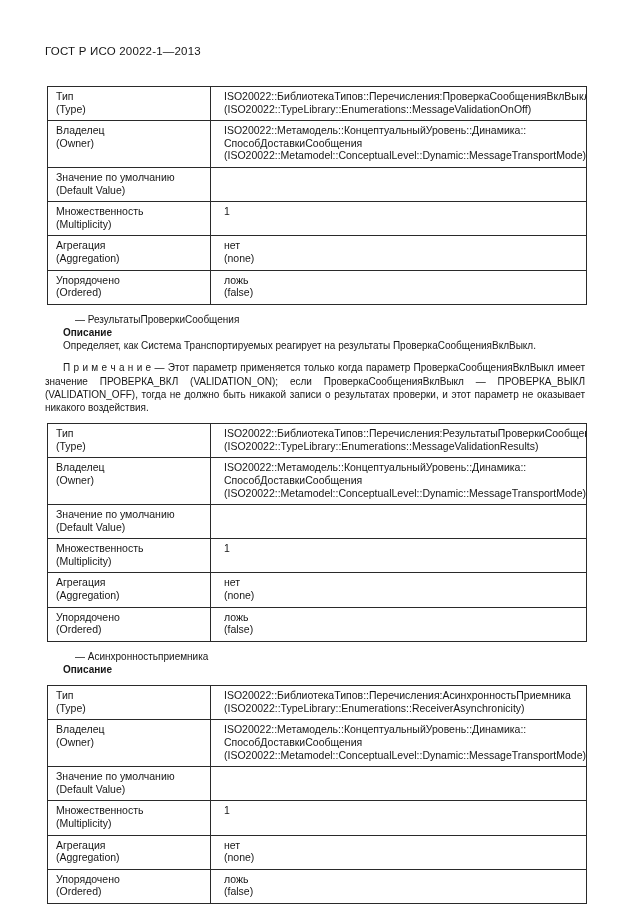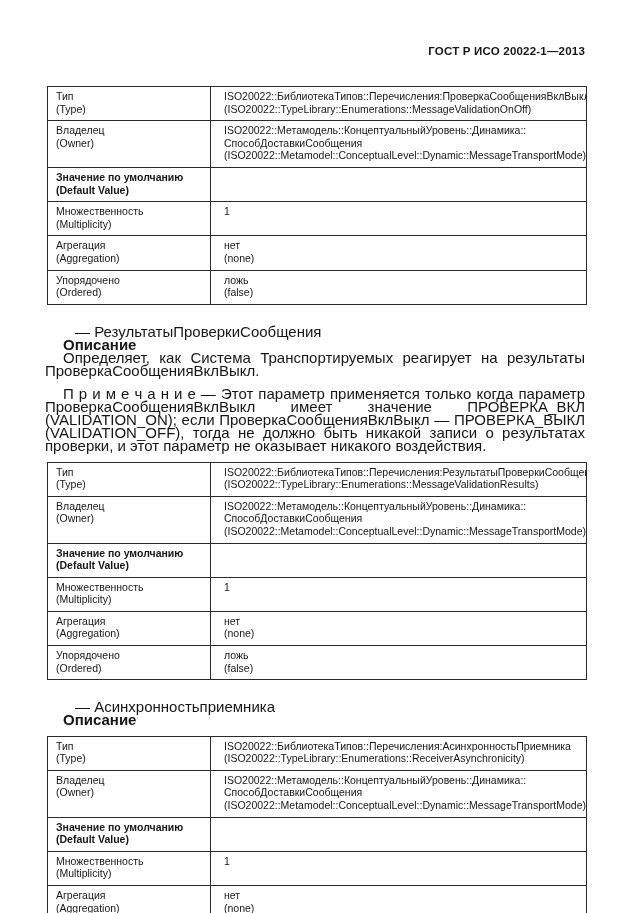--- a/index.html
+++ b/index.html
@@ -14,47 +14,46 @@
   }
   .page {
     box-sizing: border-box;
     width: 630px;
     height: 913px;
     padding: 45px 45px 0 45px;
     overflow: hidden;
   }
   .doc-header {
     font-size: 11.5px;
-    font-weight: bold;
+    font-weight: normal;
     letter-spacing: 0.2px;
     margin: 0 0 29px 0;
-    text-align: right;
   }
   table.ptable {
     border-collapse: collapse;
     width: 540px;
     table-layout: fixed;
     margin: 2px;
   }
   table.ptable td {
     border: 1.2px solid #2a2a2a;
     vertical-align: top;
     font-size: 10.5px;
     line-height: 12.6px;
     padding: 3px 8px 5px 8px;
     overflow: hidden;
     white-space: nowrap;
   }
   table.ptable td.lbl { width: 146px; }
   table.ptable td.val { padding-left: 13px; }
-  table.ptable tr.r-default td { height: 24px; font-weight: bold; }
+  table.ptable tr.r-default td { height: 24px; }
   .section {
-    font-size: 15px;
+    font-size: 10px;
     line-height: 13.2px;
-    margin: 20px 0 9px 0;
+    margin: 8px 0 9px 0;
   }
   .list-item { margin-left: 30px; }
   .subheading { margin-left: 18px; font-weight: bold; }
   .para {
     text-indent: 18px;
     text-align: justify;
     margin: 0;
   }
   .note {
     text-indent: 18px;

